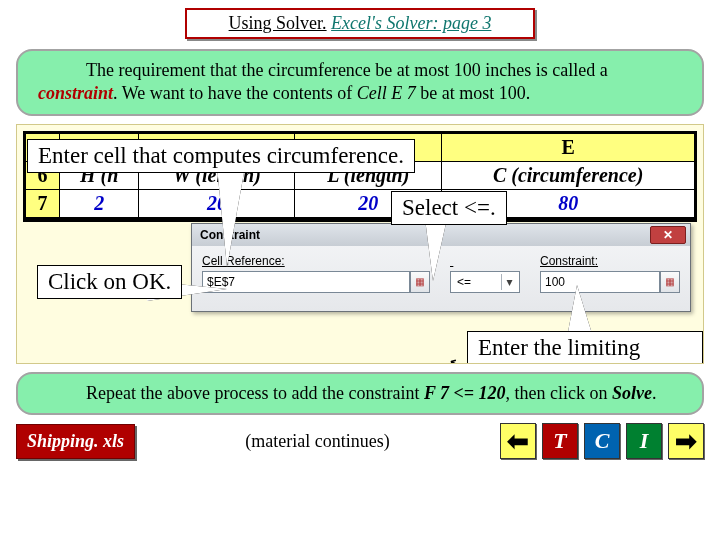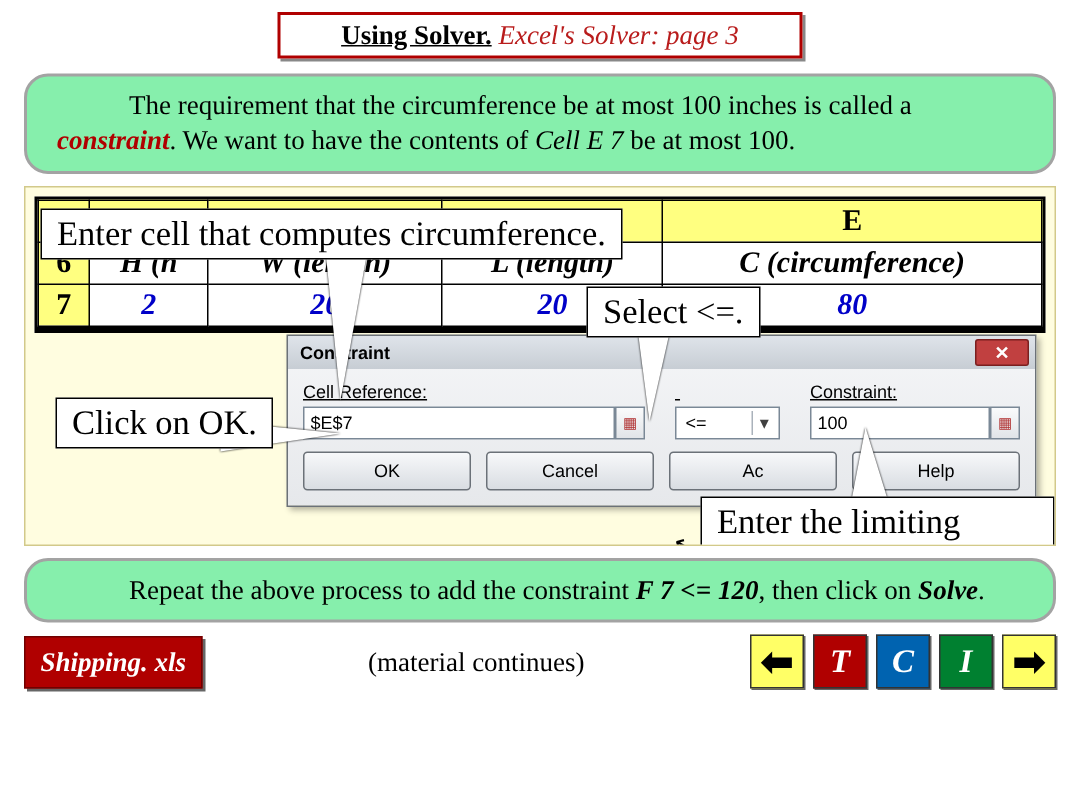--- a/index.html
+++ b/index.html
@@ -16,22 +16,22 @@
   .title-box {
     margin: 8px auto 10px;
     width: 350px;
     border: 2px solid #b00000;
     box-shadow: 2px 2px 0 #888;
     background: #fff;
     text-align: center;
     padding: 3px 8px;
     font-size: 18px;
   }
-  .title-box .t1 { font-weight: bold; text-decoration: underline; }
-  .title-box .t2 { font-style: italic; color: #b91c1c; }
+  .title-box .t1 { font-weight: normal; text-decoration: underline; }
+  .title-box .t2 { font-style: italic; color: #0f766e; text-decoration: underline; }
   .rounded-box {
     background: #86efac;
     border: 2px solid #a3a3a3;
     border-radius: 16px;
     padding: 8px 20px;
     margin: 8px 16px;
     line-height: 1.3;
   }
   .em-red { font-style: italic; font-weight: bold; color: #b00000; }
   .em-blk { font-style: italic; font-weight: bold; }
@@ -247,26 +247,20 @@
           </div>
         </div>
         <div class="field med">
           <label>Constraint:</label>
           <div class="inp-wrap">
             <input class="inp" value="100" style="">
             <span class="ref-btn">▦</span>
           </div>
         </div>
       </div>
-      <div class="dlg-btns">
-        <button>OK</button>
-        <button>Cancel</button>
-        <button>Ac</button>
-        <button>Help</button>
-      </div>
     </div>
   </div>
 
   <div class="callout" style="left:10px; top:14px;">Enter cell that computes circumference.</div>
   <div class="tail" style="left:200px; top:42px; border-left:10px solid transparent; border-right:18px solid transparent; border-top:100px solid #fff; filter:drop-shadow(0 0 0.6px #000);"></div>
 
   <div class="callout" style="left:374px; top:66px;">Select &lt;=.</div>
   <div class="tail" style="left:408px; top:94px; border-left:8px solid transparent; border-right:14px solid transparent; border-top:62px solid #fff; filter:drop-shadow(0 0 0.6px #000);"></div>
 
   <div class="callout" style="left:20px; top:140px;">

